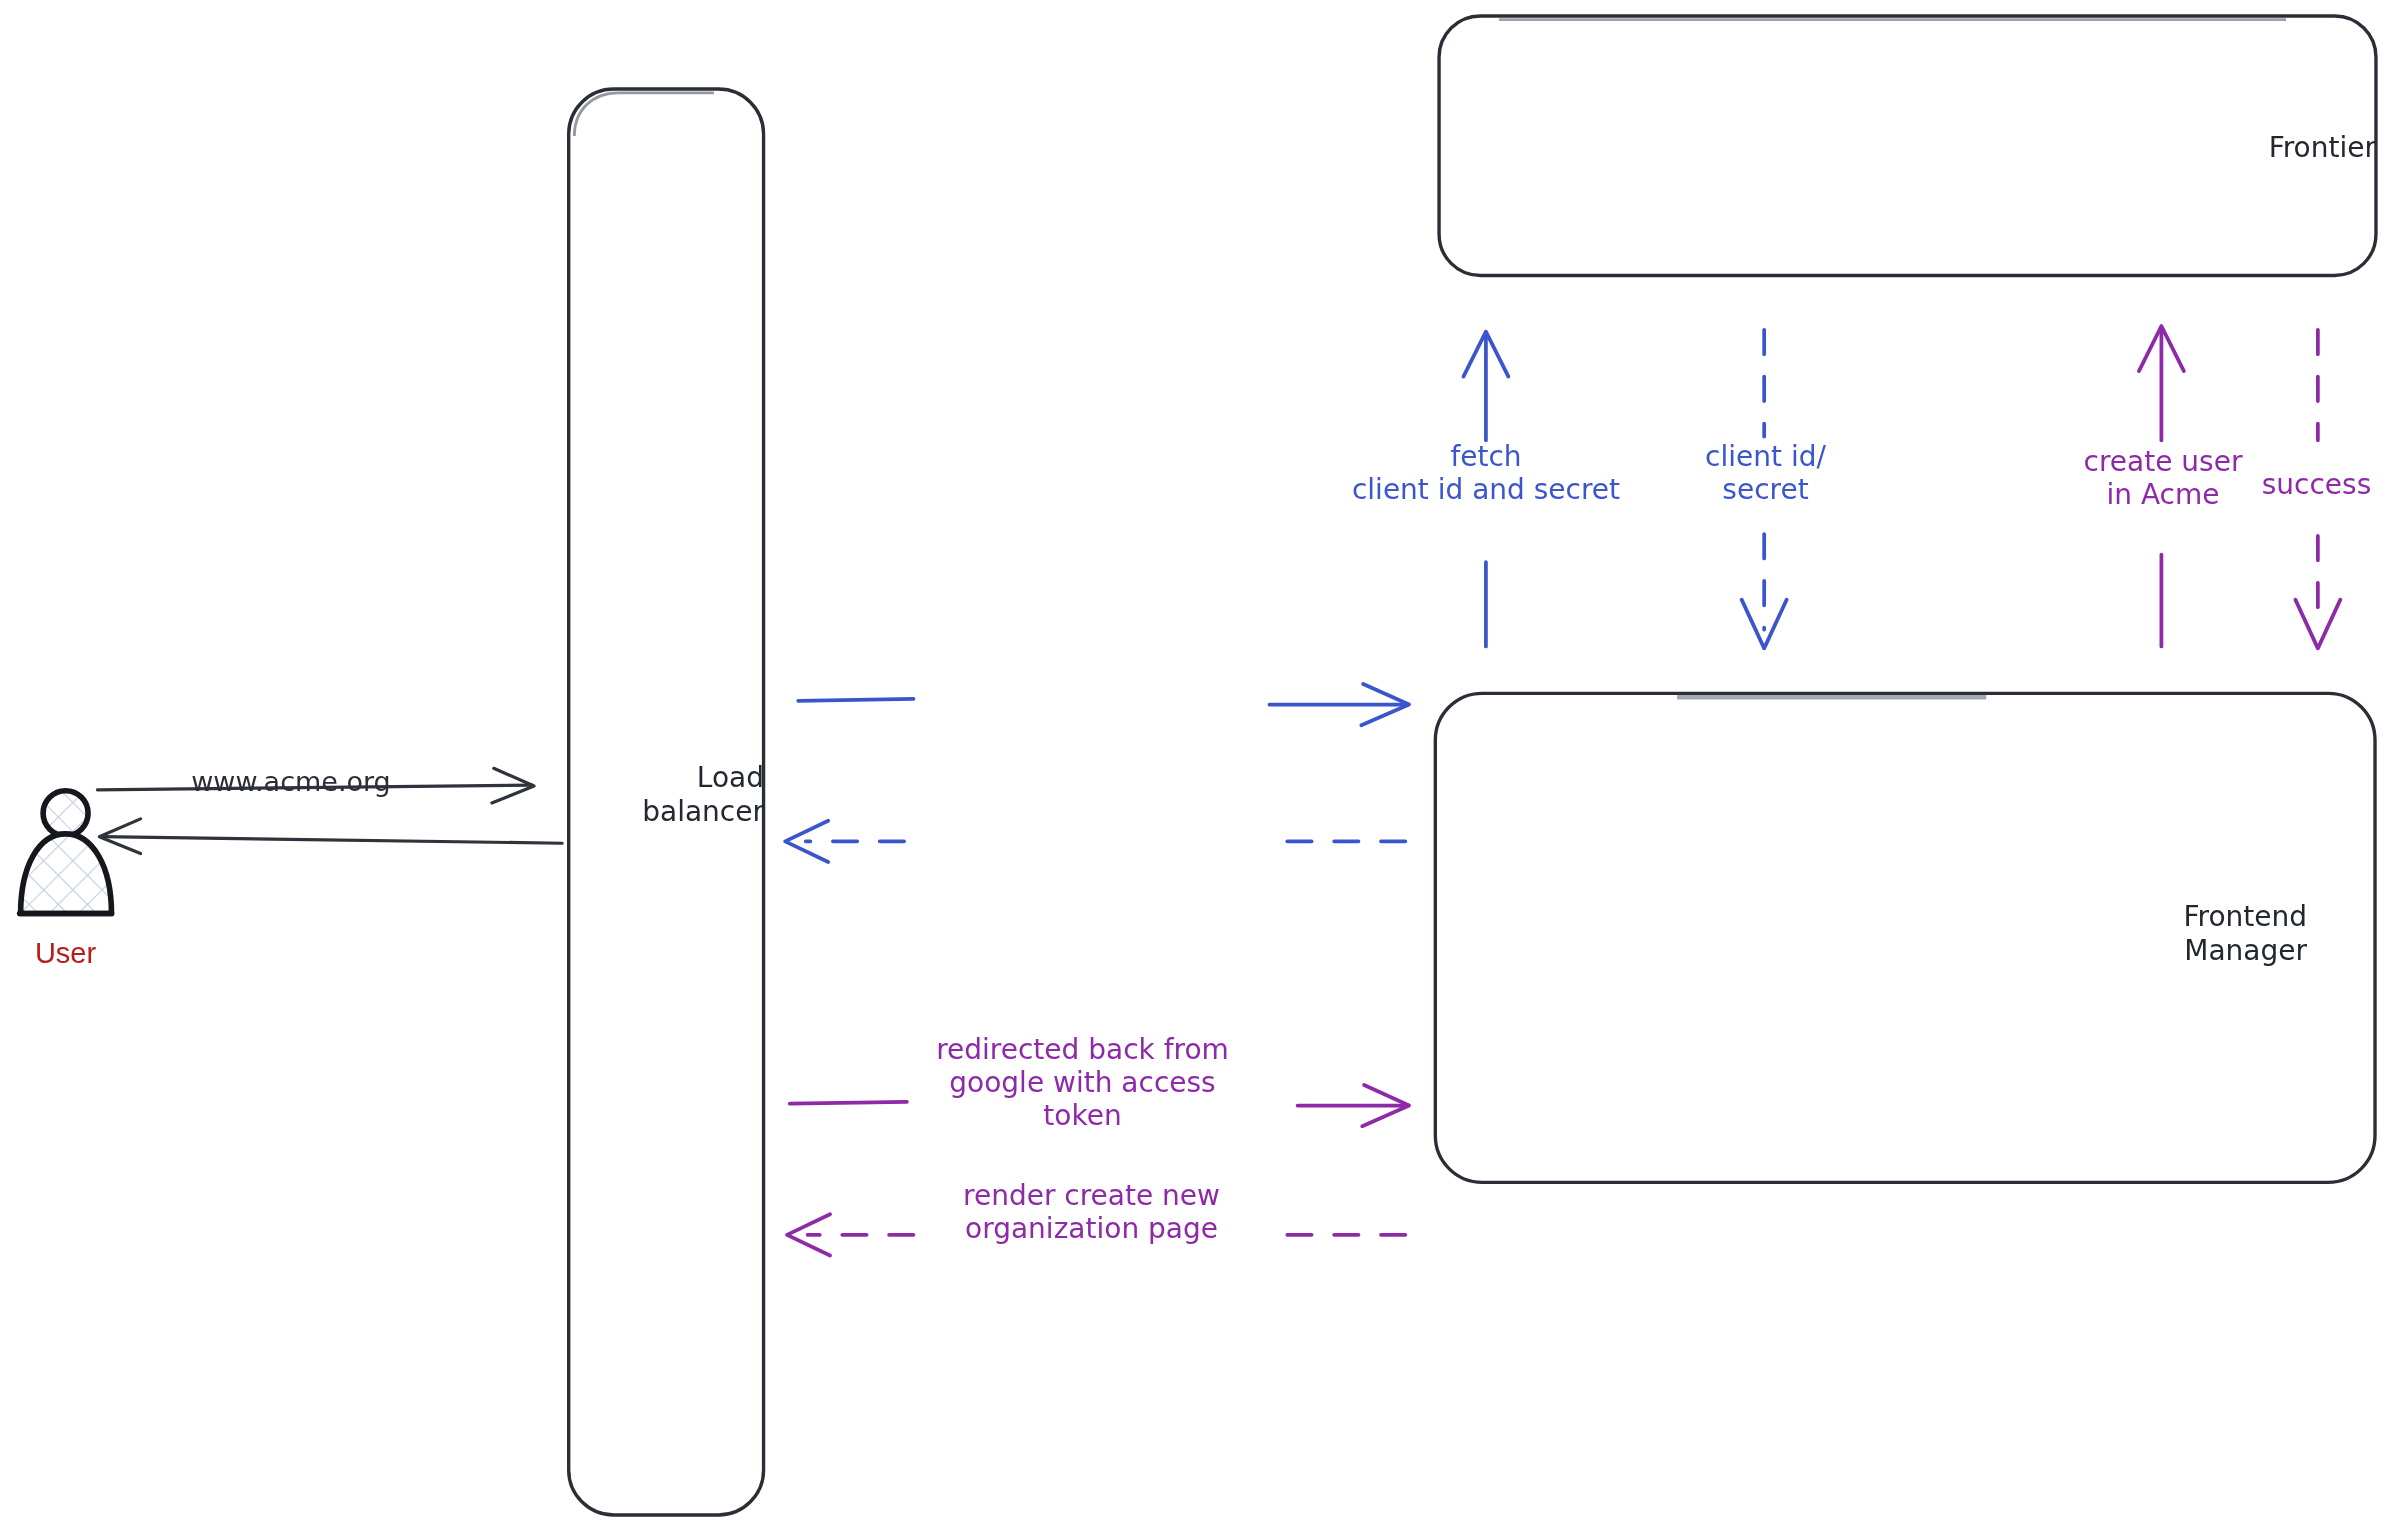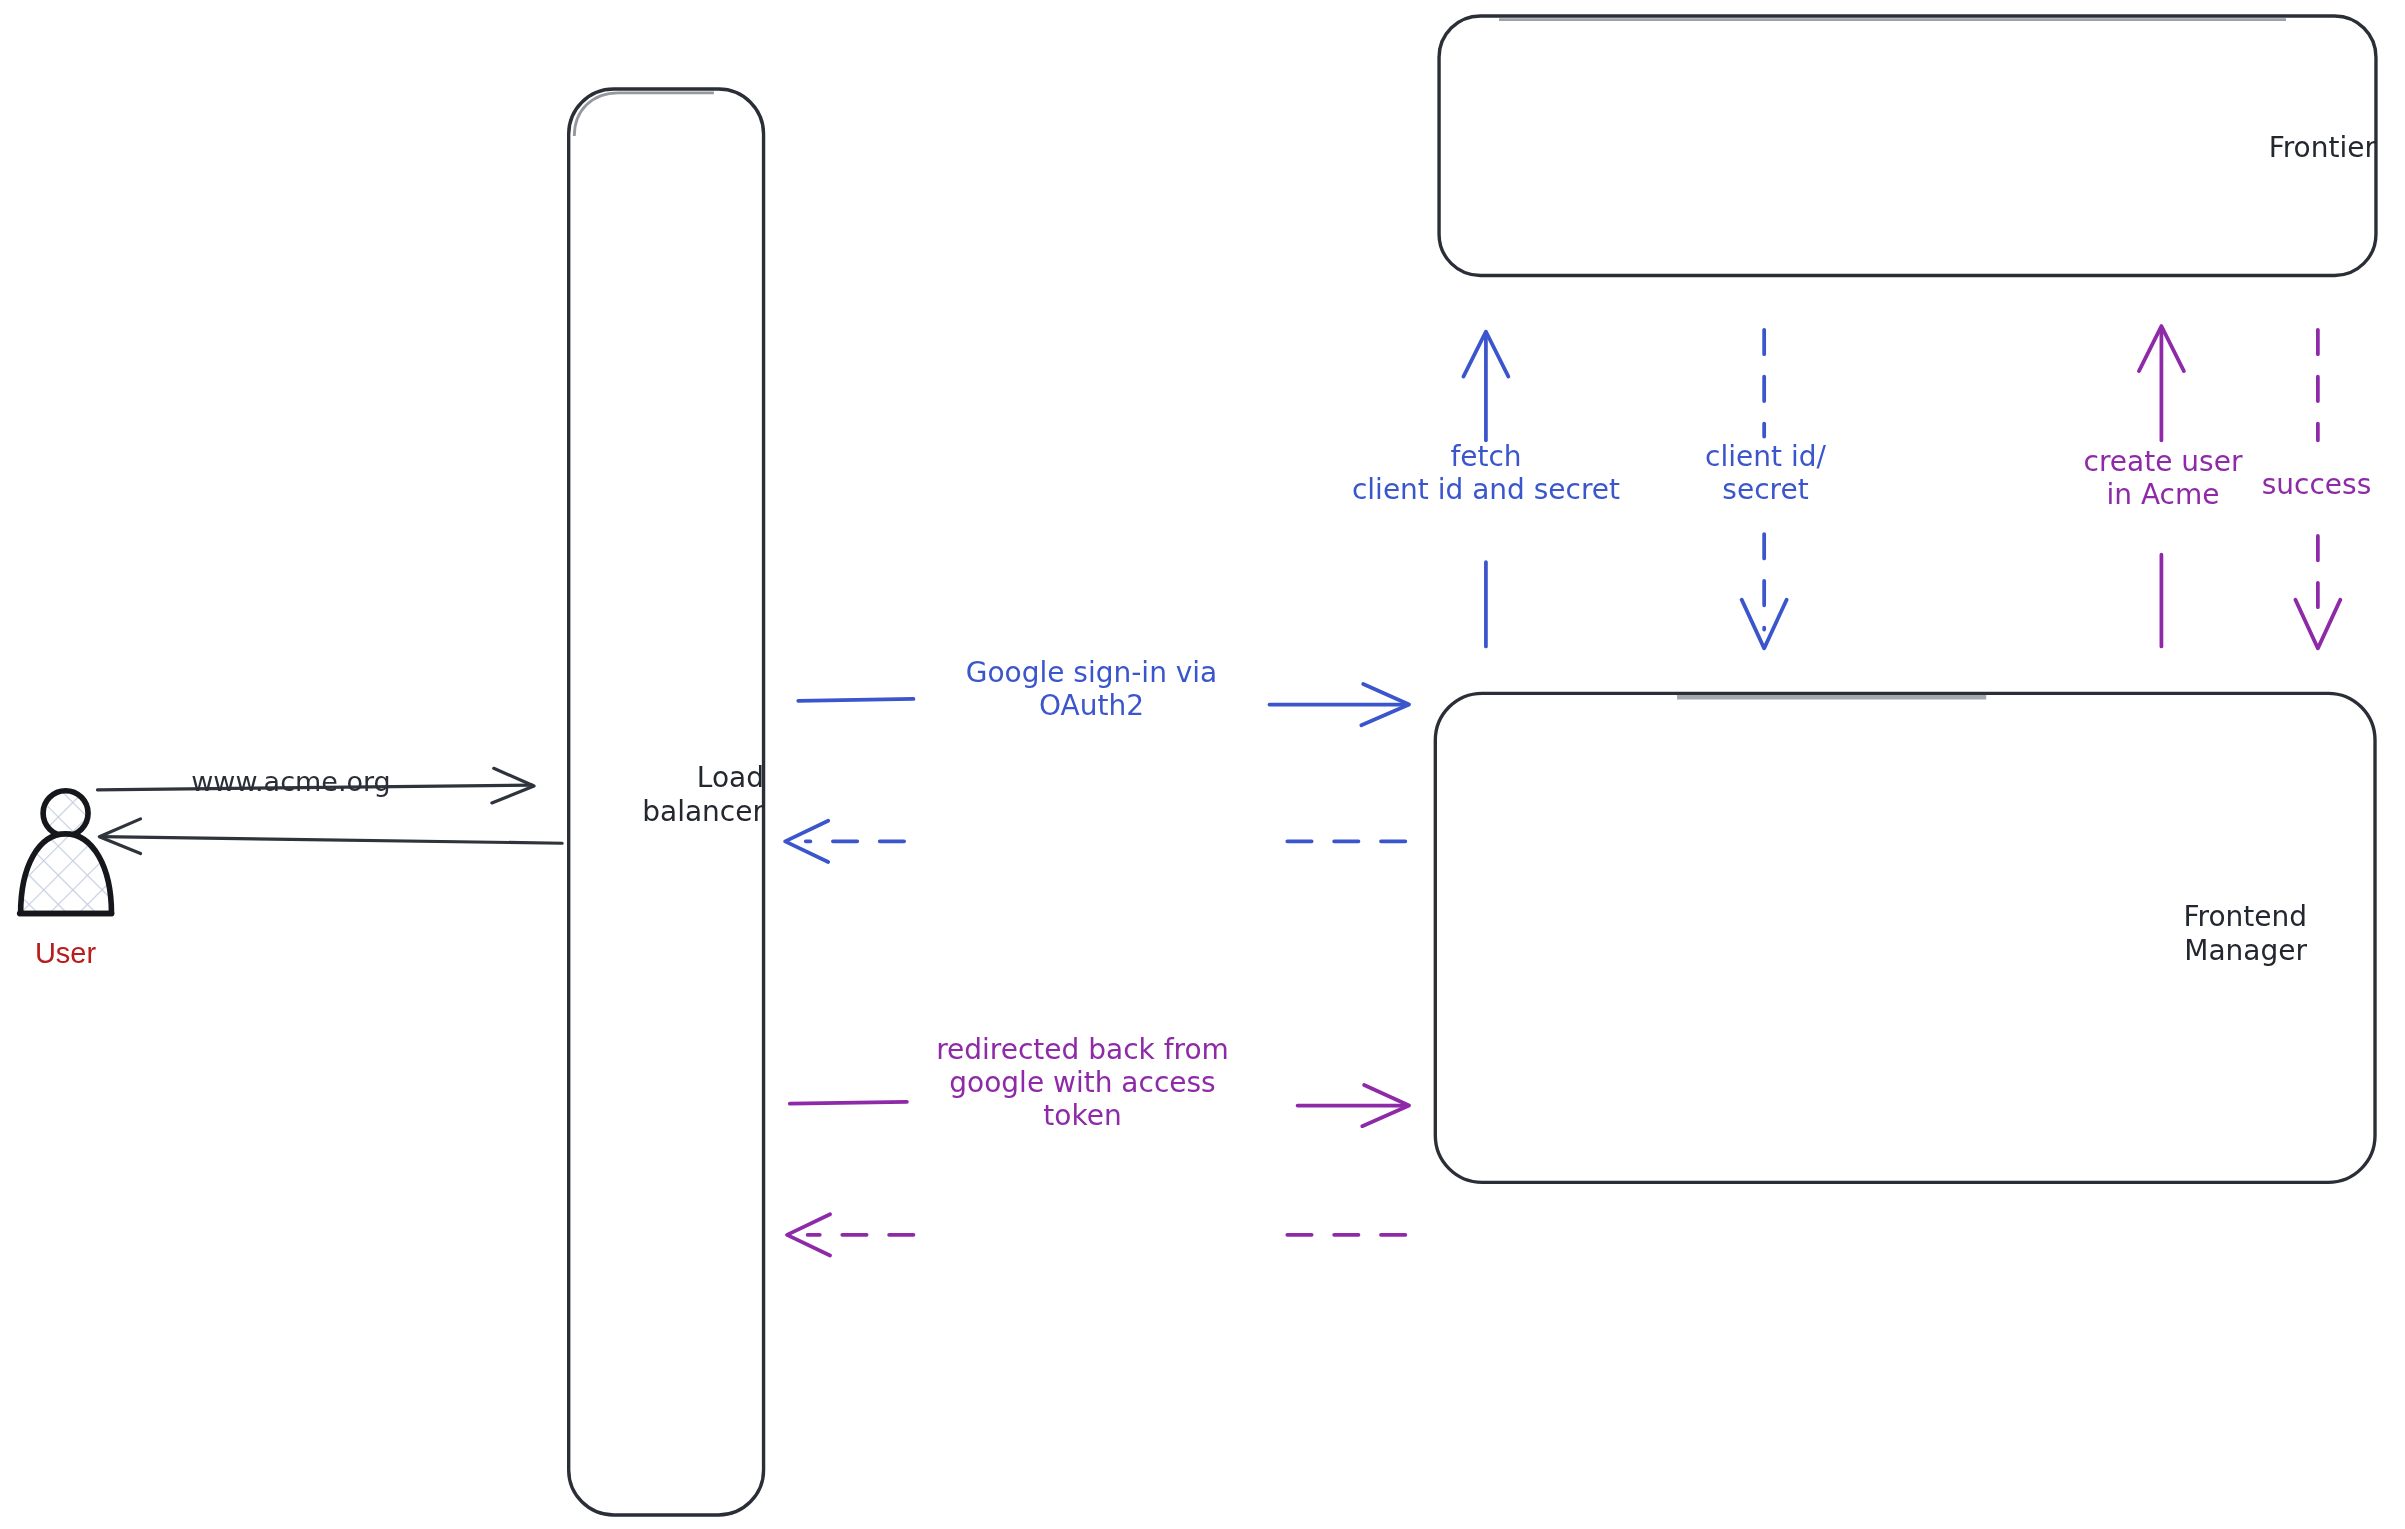--- a/index.html
+++ b/index.html
@@ -149,28 +149,28 @@
   <div class="node-label" style="left:569px; top:761px; width:195px;">Load
 balancer</div>
 
   <div class="node-label" style="left:1439px; top:131px; width:937px;">Frontier</div>
 
   <div class="node-label" style="left:1435px; top:900px; width:872px;">Frontend
 Manager</div>
 
   <div class="edge-label dark" style="left:141px; top:766px; width:300px; font-size:27px;">www.acme.org</div>
 
-  <div class="edge-label blue" style="left:904px; top:656px; width:375px;">Google sign-in via
-OAuth2</div>
 
 
   <div class="edge-label purple" style="left:881px; top:1033px; width:403px;">redirected back from
 google with access
 token</div>
 
+  <div class="edge-label purple" style="left:890px; top:1179px; width:403px;">render create new
+organization page</div>
 
   <div class="edge-label blue" style="left:1293px; top:440px; width:386px;">fetch
 client id and secret</div>
 
   <div class="edge-label blue" style="left:1658px; top:440px; width:215px;">client id/
 secret</div>
 
   <div class="edge-label purple" style="left:2033px; top:445px; width:260px;">create user
 in Acme</div>
 

